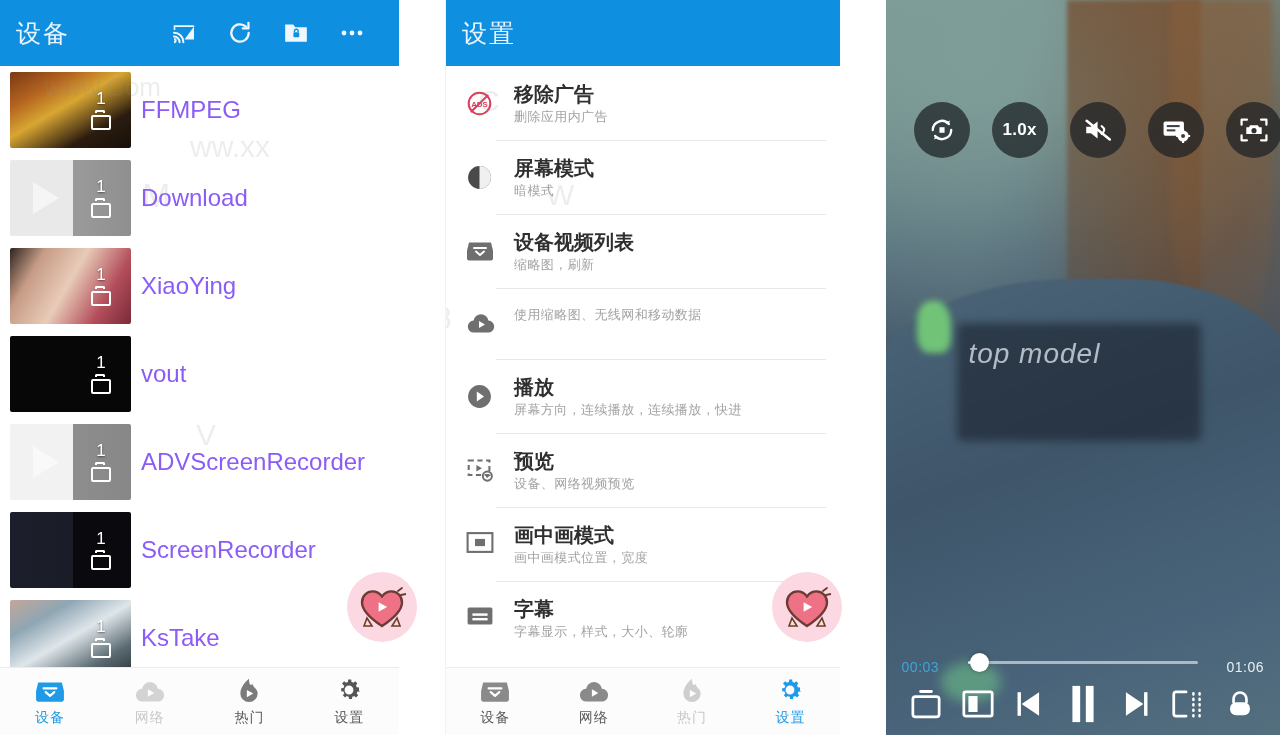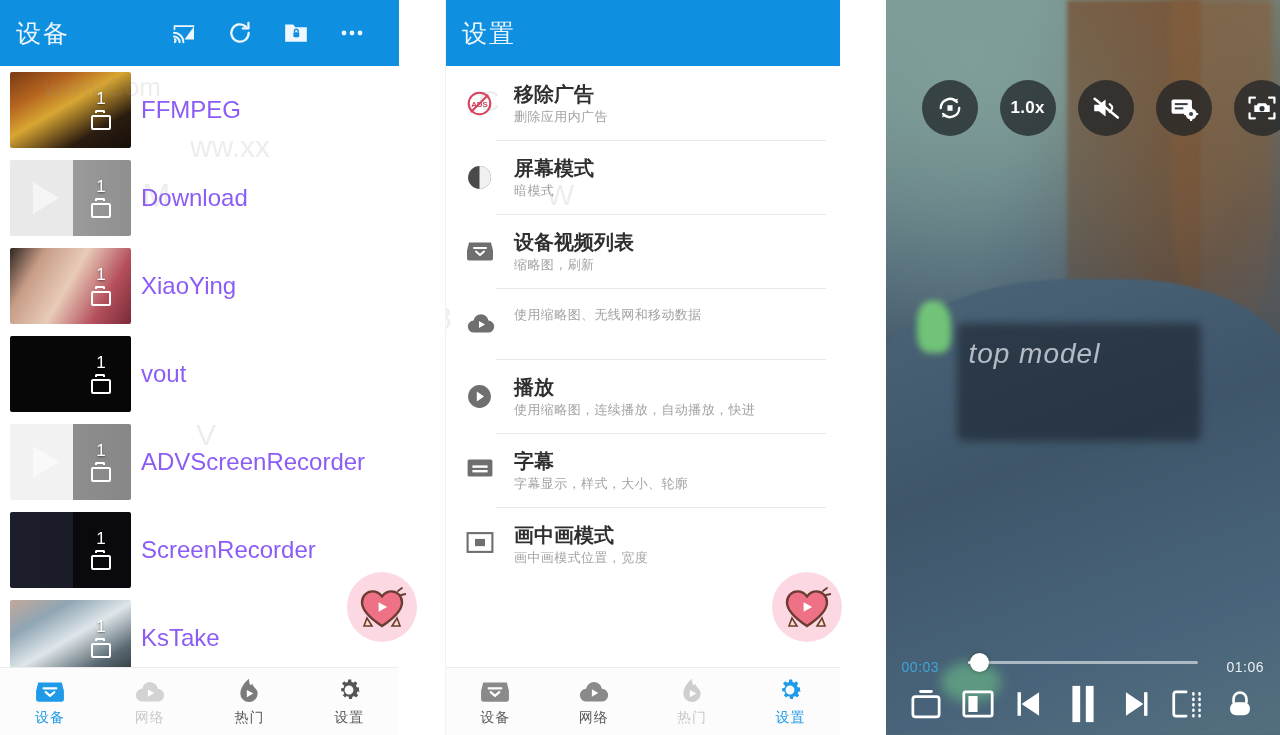--- a/index.html
+++ b/index.html
@@ -85,21 +85,21 @@
       background:rgba(120,220,140,.45); border-radius:50%; filter:blur(6px); }
 
   .p-top { position:absolute; left:0; right:0; top:0; height:66px; display:flex; align-items:center;
            padding:0 14px; color:#e9eef2; }
   .p-back { width:40px; height:40px; display:flex; align-items:center; justify-content:center; flex:none; }
   .p-titles { margin-left:14px; line-height:1.05; }
   .p-t1 { font-size:20px; color:rgba(230,238,242,.62); margin-top:-16px; }
   .p-t2 { font-size:21px; color:rgba(238,244,248,.92); margin-top:2px; }
   .p-cast { margin-left:auto; width:46px; height:40px; display:flex; align-items:center; justify-content:center; }
 
-  .p-tools { position:absolute; left:0; right:0; top:80px; display:flex; gap:22px; padding-left:36px; }
+  .p-tools { position:absolute; left:0; right:0; top:102px; display:flex; gap:22px; padding-left:28px; }
   .p-btn { width:56px; height:56px; border-radius:50%; background:rgba(28,32,36,.72);
            display:flex; align-items:center; justify-content:center; color:#fff; flex:none; }
   .p-btn .spd { font-size:17px; font-weight:bold; letter-spacing:.3px; }
 
   .p-seekrow { position:absolute; left:0; right:0; bottom:60px; height:26px; display:flex; align-items:flex-end; padding:0 16px; }
   .p-time { font-size:14px; color:#e9f0f4; letter-spacing:.5px; width:52px; flex:none; }
   .p-time.cur { color:#3fa5d8; }
   .p-seek { flex:1; position:relative; height:26px; margin:0 14px; display:flex; align-items:center; }
   .p-seek-track { position:absolute; left:0; right:0; height:3px; background:rgba(255,255,255,.55); border-radius:2px; }
   .p-seek-fill { position:absolute; left:0; width:5%; height:3px; background:#ffffff; border-radius:2px; }
@@ -365,49 +365,63 @@
 
       <div class="srow">
         <span class="sico">
           <svg width="27" height="27" viewBox="0 0 26 26">
               <circle cx="13" cy="13" r="11" fill="#6f6f6f"></circle>
               <path d="M10.4 8.2l7 4.8-7 4.8z" fill="#fff"></path>
             </svg>
         </span>
         <div class="stext">
           <div class="stitle">播放</div>
-          <div class="ssub">使用缩略图，连续播放，自动播放，快进</div>
-        </div>
-      </div>
-
+          <div class="ssub">屏幕方向，连续播放，连续播放，快进</div>
+        </div>
+      </div>
+
+      <div class="srow">
+        <span class="sico">
+          <svg width="29" height="27" viewBox="0 0 28 26">
+            <path d="M2.6 3.4h20v14h-20z" fill="none" stroke="#6f6f6f" stroke-width="2" stroke-dasharray="5 3.4"></path>
+            <path d="M10 7.6l5.4 3.2-5.4 3.2z" fill="#6f6f6f"></path>
+            <circle cx="20.6" cy="18.4" r="4.4" fill="none" stroke="#6f6f6f" stroke-width="1.9"></circle>
+            <circle cx="20.6" cy="18.4" r="1.5" fill="#6f6f6f"></circle>
+          </svg>
+        </span>
+        <div class="stext">
+          <div class="stitle">预览</div>
+          <div class="ssub">设备、网络视频预览</div>
+        </div>
+      </div>
+
+      <div class="srow">
+        <span class="sico">
+          <svg width="28" height="23" viewBox="0 0 28 22">
+            <rect x="1.6" y="1.6" width="24.8" height="18.8" fill="none" stroke="#6f6f6f" stroke-width="2.1"></rect>
+            <rect x="9" y="7.4" width="10" height="7.2" fill="#6f6f6f"></rect>
+          </svg>
+        </span>
+        <div class="stext">
+          <div class="stitle">画中画模式</div>
+          <div class="ssub">画中画模式位置，宽度</div>
+        </div>
+      </div>
 
       <div class="srow">
         <span class="sico">
           <svg width="28" height="22" viewBox="0 0 28 22">
             <rect x="1.6" y="2.4" width="24.8" height="17.2" rx="1.6" fill="#6f6f6f"></rect>
             <rect x="6.4" y="8.4" width="15.2" height="2.4" fill="#fff"></rect>
             <rect x="6.4" y="13" width="15.2" height="2.4" fill="#fff"></rect>
           </svg>
         </span>
         <div class="stext">
           <div class="stitle">字幕</div>
           <div class="ssub">字幕显示，样式，大小、轮廓</div>
-        </div>
-      </div>
-
-      <div class="srow">
-        <span class="sico">
-          <svg width="28" height="23" viewBox="0 0 28 22">
-            <rect x="1.6" y="1.6" width="24.8" height="18.8" fill="none" stroke="#6f6f6f" stroke-width="2.1"></rect>
-            <rect x="9" y="7.4" width="10" height="7.2" fill="#6f6f6f"></rect>
-          </svg>
-        </span>
-        <div class="stext">
-          <div class="stitle">画中画模式</div>
-          <div class="ssub">画中画模式位置，宽度</div>
         </div>
       </div>
 
     </div>
 
     <div class="tabbar">
       <div class="tab">
         <span class="tico">
           <svg width="30" height="26" viewBox="0 0 28 24">
               <path d="M3 4h22l2 8v8a2 2 0 0 1-2 2H3a2 2 0 0 1-2-2v-8l2-8z" fill="#8a8a8a"></path>

